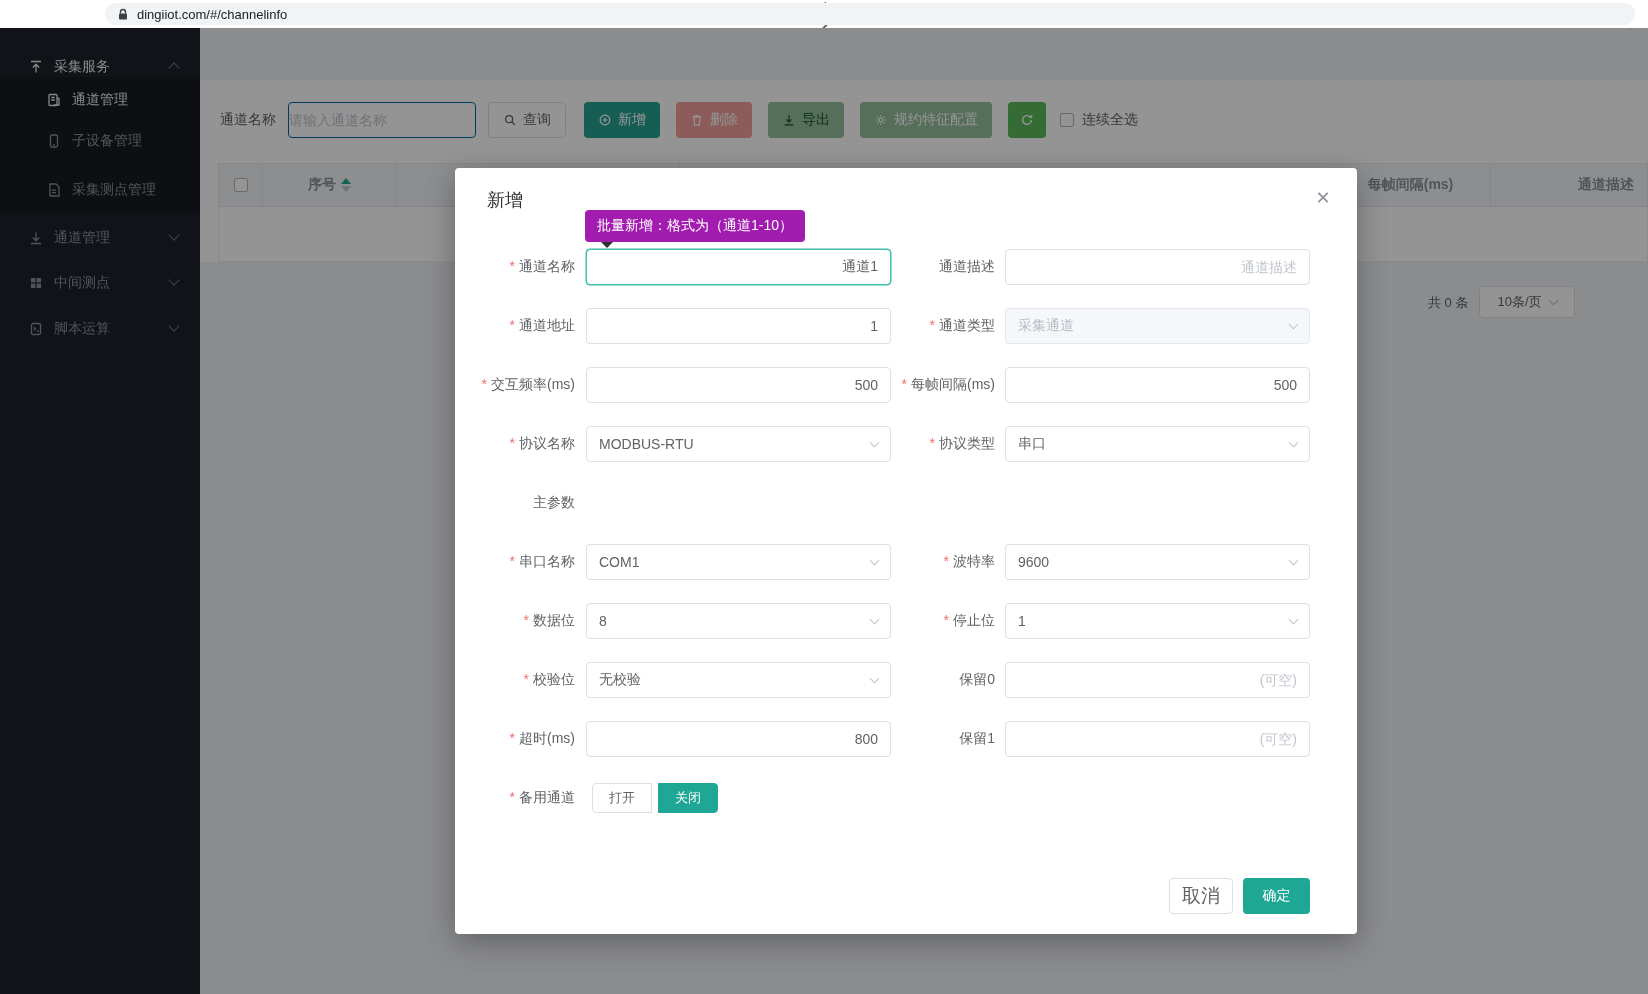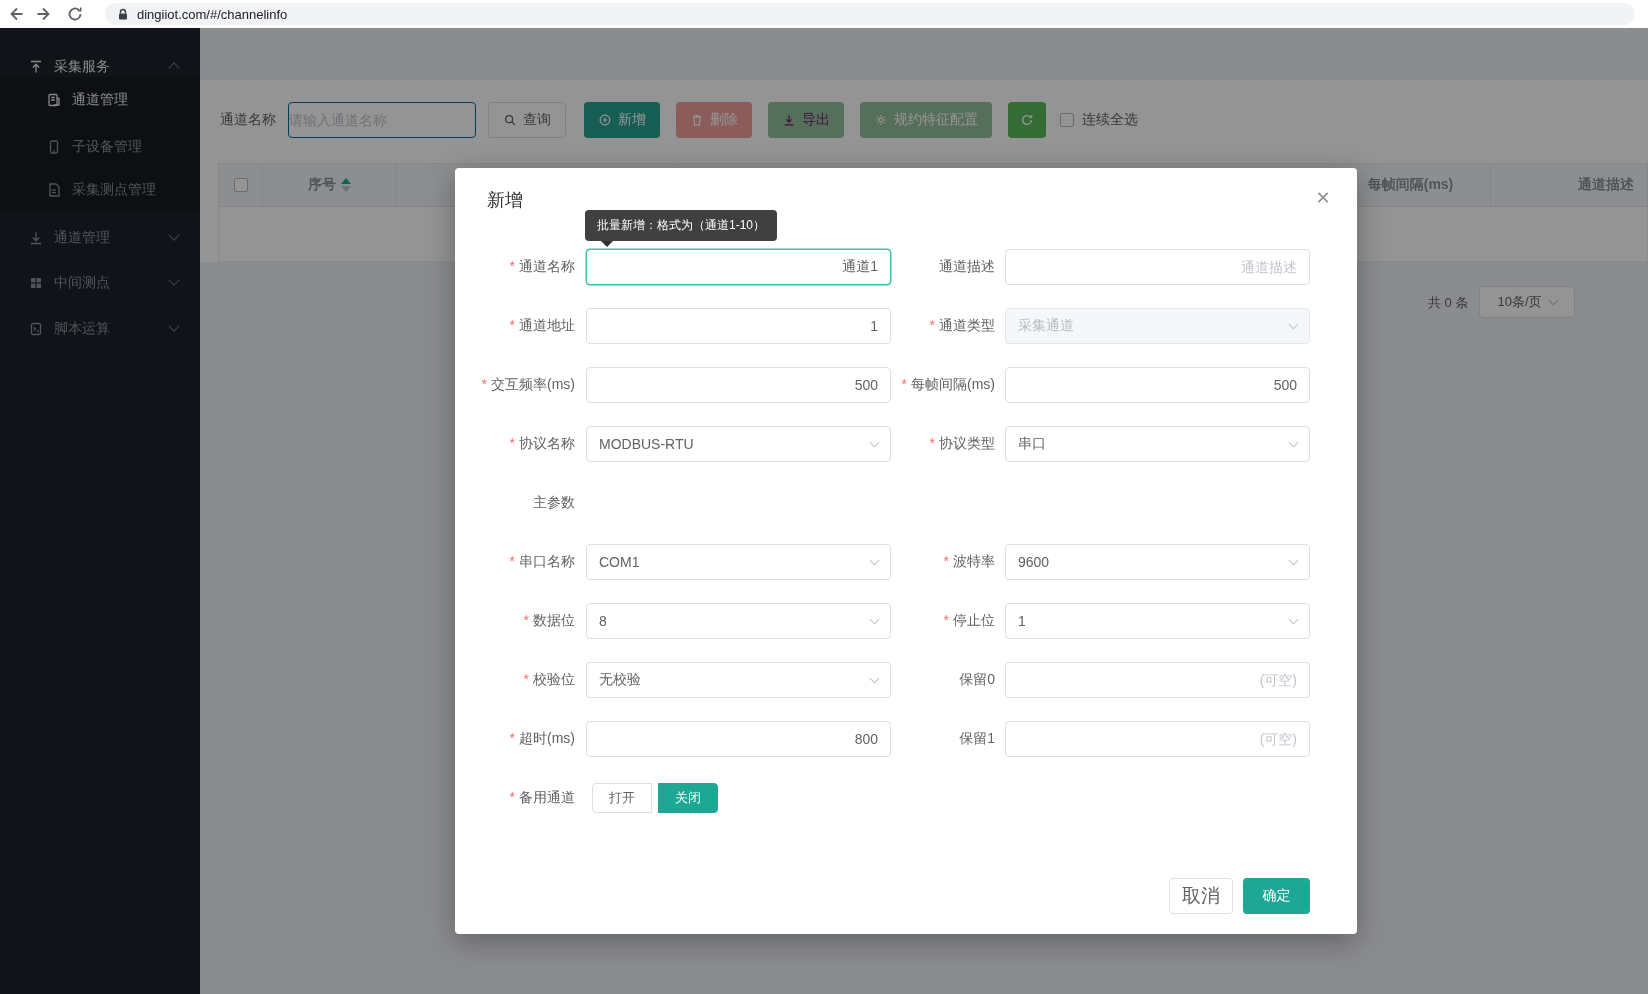--- a/index.html
+++ b/index.html
@@ -1,21 +1,21 @@
 <!DOCTYPE html>
 <html><head>
 <meta charset="utf-8">
 <style>
   * { margin:0; padding:0; box-sizing:border-box; }
   html,body { width:1648px; height:994px; }
   body { font-family:"Liberation Sans","DejaVu Sans",sans-serif; background:#fff; }
   .screen { position:relative; width:1648px; height:994px; overflow:hidden; }
 
   
-  .chrome { position:absolute; left:0; top:0; width:1648px; height:28px; background:#ffffff; display:flex; align-items:center; }
+  .chrome { position:absolute; left:0; top:0; width:1648px; height:28px; background:#ffffff; display:flex; align-items:center;flex-direction:column; }
   .nav-btn { width:30px; height:26px; display:flex; align-items:center; justify-content:center; color:#5f6368; }
   .nav-btn svg { display:block; }
   .url-pill { position:absolute; left:105px; top:3px; height:22px; width:1530px; background:#f1f3f4; border-radius:12px; display:flex; align-items:center; padding:0 12px; }
   .url-text { font-size:13px; color:#202124; margin-left:8px; }
 
   
   .app { position:absolute; left:0; top:28px; width:1648px; height:966px; background:#f0f2f5; overflow:hidden; }
 
   
   .sidebar { position:absolute; left:0; top:0; width:200px; height:966px; background:#1e222a; z-index:5; }
@@ -39,21 +39,21 @@
   
   .panel { position:absolute; left:200px; top:52px; width:1448px; height:182px; background:#ffffff; }
   .toolbar { position:absolute; left:200px; top:74px; width:1448px; height:36px; display:flex; align-items:center; font-size:14px; }
   .tl-label { color:#606266; margin-left:20px; }
   .tl-input { margin-left:12px; width:188px; height:36px; border:1px solid #0369a1; border-radius:4px; padding:0 0; font-size:14px; color:#606266; font-family:inherit; }
   .tl-input::placeholder { color:#c0c4cc; }
   .btn { height:36px; border-radius:4px; border:none; display:inline-flex; align-items:center; justify-content:center; gap:6px; font-size:14px; padding:0 14px; cursor:pointer; font-family:inherit; }
   .btn-plain { margin-left:12px; background:#fff; border:1px solid #dcdfe6; color:#606266; }
   .btn-add { margin-left:18px; background:#26a392; color:#fff; }
   .btn-del { margin-left:16px; background:#ef9f9c; color:#fff; }
-  .btn-exp { margin-left:16px; background:#93bf9d; color:#701a75; }
+  .btn-exp { margin-left:16px; background:#93bf9d; color:#14532d; }
   .btn-cfg { margin-left:16px; background:#93bf9d; color:#fff; }
   .btn-ref { margin-left:16px; width:38px; padding:0; background:#5cb85c; color:#fff; }
   .chk { width:14px; height:14px; border:1px solid #b3b7bd; border-radius:2px; background:#fff; display:inline-block; }
   .chk-wrap { margin-left:14px; display:inline-flex; align-items:center; gap:8px; color:#606266; cursor:pointer; }
 
   
   .thead { position:absolute; left:218px; top:135px; width:1430px; height:44px; background:#f2f5f9; border:1px solid #e4e7ed; color:#8d9095; font-size:14px; font-weight:bold; }
   .th-cell { position:absolute; top:0; height:42px; display:flex; align-items:center; justify-content:center; border-right:1px solid #e4e7ed; }
   .sorter { display:inline-flex; flex-direction:column; margin-left:5px; gap:2px; cursor:pointer; }
   .tri-up { width:0; height:0; border-left:5px solid transparent; border-right:5px solid transparent; border-bottom:6px solid #1fa795; }
@@ -64,21 +64,21 @@
   .pager { position:absolute; left:200px; top:258px; width:1448px; height:32px; font-size:13px; color:#606266; }
   .pg-total { position:absolute; left:1228px; top:8px; }
   .pg-size { position:absolute; left:1279px; top:0; width:96px; height:32px; background:#fff; border:1px solid #dcdfe6; border-radius:4px; display:flex; align-items:center; justify-content:center; gap:8px; cursor:pointer; }
   .chev { width:7px; height:7px; border-right:1.4px solid #c0c4cc; border-bottom:1.4px solid #c0c4cc; transform:rotate(45deg); margin-top:-3px; }
 
   
   .overlay { position:absolute; inset:0; background:rgba(0,0,0,0.42); z-index:40; }
   .modal { position:absolute; left:455px; top:140px; width:902px; height:766px; background:#fff; border-radius:4px; box-shadow:0 8px 30px rgba(0,0,0,0.3); z-index:50; font-size:14px; }
   .m-title { position:absolute; left:32px; top:20px; font-size:18px; color:#303133; }
   .m-close { position:absolute; right:22px; top:18px; width:24px; height:24px; border:none; background:transparent; color:#909399; font-size:18px; line-height:24px; text-align:center; cursor:pointer; }
-  .m-tip { position:absolute; left:130px; top:42px; background:#404040; color:#fff; border-radius:4px; padding:7px 12px; font-size:12px; white-space:nowrap; }
+  .m-tip { position:absolute; left:130px; top:42px; background:#a21caf; color:#fff; border-radius:4px; padding:7px 12px; font-size:14px; white-space:nowrap; }
   .m-tip::after { content:""; position:absolute; left:16px; bottom:-6px; width:0; height:0; border-left:6px solid transparent; border-right:6px solid transparent; border-top:6px solid #303133; }
   .m-body { position:absolute; left:0; top:81px; width:902px; }
   .mrow { display:flex; align-items:center; height:36px; margin-bottom:23px; }
   .flabel { color:#606266; text-align:right; }
   .flabel.l { width:120px; margin-right:11px; }
   .flabel.r { width:104px; margin-right:10px; }
   .req::before { content:"*"; color:#f56c6c; margin-right:4px; }
   .finput, .fselect { width:305px; height:36px; border:1px solid #dcdfe6; border-radius:4px; background:#fff;text-align:right; }
   .finput { padding:0 12px; font-size:14px; color:#606266; font-family:inherit; }
   .finput::placeholder { color:#c0c4cc; }
@@ -141,21 +141,21 @@
       </div>
 
       <div class="nav-item sub bright" style="top:49px">
         <svg class="ic nicon" width="16" height="16" viewBox="0 0 16 16" fill="none" stroke="currentColor" stroke-width="1.3">
             <rect x="3" y="2.5" width="8" height="11" rx="1"></rect>
             <path d="M5.2 5.5h3.6 M5.2 8h3.6 M11 6.5h2V13h-5"></path>
           </svg>
         <span class="nlabel">通道管理</span>
       </div>
 
-      <div class="nav-item sub" style="top:96px">
+      <div class="nav-item sub" style="top:90px">
         <svg class="ic nicon" width="16" height="16" viewBox="0 0 16 16" fill="none" stroke="currentColor" stroke-width="1.3">
             <rect x="4.5" y="2" width="7" height="12" rx="1.5"></rect>
             <path d="M7 11.8h2"></path>
           </svg>
         <span class="nlabel">子设备管理</span>
       </div>
 
       <div class="nav-item sub" style="top:139px">
         <svg class="ic nicon" width="16" height="16" viewBox="0 0 16 16" fill="none" stroke="currentColor" stroke-width="1.3">
             <path d="M4 2h6l3 3v9H4z"></path>

